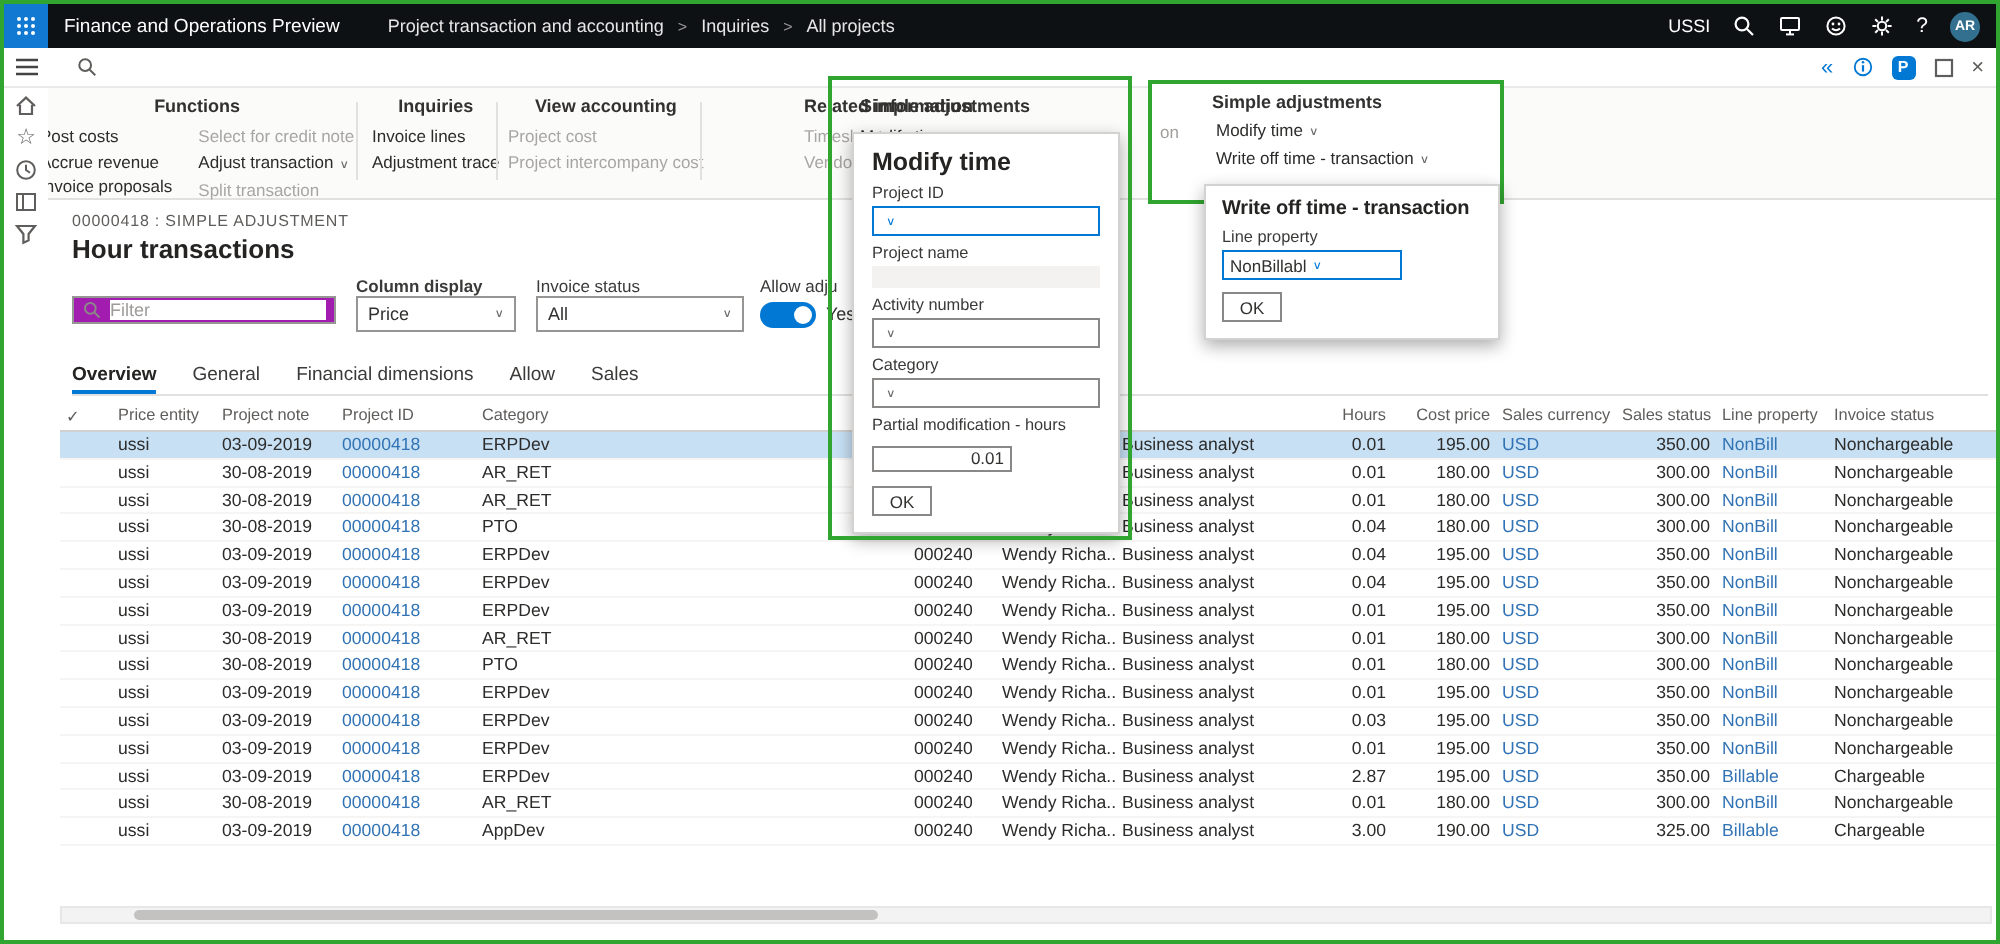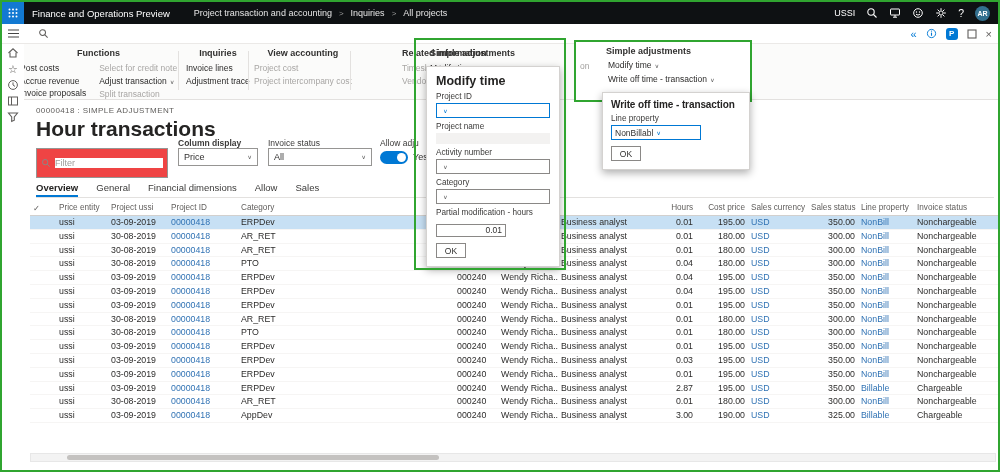--- a/index.html
+++ b/index.html
@@ -45,24 +45,24 @@
   .ritem { font-size: 8.5px; color: #2d2c2b; white-space: nowrap; line-height: 12.5px; cursor: pointer; }
   .ritem.disabled { color: #a8a6a4; cursor: default; }
   .caret { font-size: 6.5px; margin-left: 3px; color: #666; display: inline-block; transform: scaleY(.85); }
   .rsep { position: absolute; top: 7px; bottom: 9px; width: 1px; background: #e3e1df; }
   
   .leftstrip { position: absolute; left: 0; top: 42px; width: 22px; bottom: 0; background: #fff;
     display: flex; flex-direction: column; align-items: center; padding-top: 3px; gap: 4px; }
   .ls-icon { height: 12px; display: flex; align-items: center; justify-content: center; color: #605e5c; font-size: 11px; line-height: 12px; cursor: pointer; }
   
   .record-header { position: absolute; left: 34px; top: 104px; font-size: 8px; letter-spacing: .4px; color: #5f5d5b; }
-  .page-title { position: absolute; left: 34px; top: 115px; font-size: 21px; font-weight: 600; color: #252423; }
-  
-  .quickfilter { position: absolute; left: 34px; top: 146px; width: 132px; height: 30px;
-    border: 1px solid #969593; display: flex; align-items: center; background: #ef4444; padding: 0 4px; justify-content: center; }
+  .page-title { position: absolute; left: 34px; top: 115px; font-size: 13px; font-weight: 600; color: #252423; }
+  
+  .quickfilter { position: absolute; left: 34px; top: 146px; width: 132px; height: 14px;
+    border: 1px solid #969593; display: flex; align-items: center; background: #a21caf; padding: 0 4px; justify-content: center; }
   .quickfilter input { border: none; outline: none; font-size: 9px; width: 100%; color: #323130; font-family: inherit; }
   .quickfilter input::placeholder { color: #9e9c9a; }
   .dd-label { position: absolute; font-size: 8.5px; color: #3b3a39; }
   .dropdown { position: absolute; height: 18px; border: 1px solid #969593; background: #fff; display: flex;
     align-items: center; font-size: 9px; color: #323130; padding: 0 5px; cursor: pointer; }
   .dropdown .caret { margin-left: auto; }
   .toggle { position: absolute; left: 378px; top: 149px; width: 28px; height: 13px; border-radius: 7px; background: #8a8886; cursor: pointer; }
   .toggle.on { background: var(--accent, #0078d4); }
   .toggle .knob { position: absolute; right: 2px; top: 2px; width: 9px; height: 9px; border-radius: 50%; background: #fff; }
   .toggle-value { position: absolute; left: 411px; top: 150px; font-size: 9px; color: #323130; }
@@ -317,21 +317,21 @@
       <div class="vtab">General</div>
       <div class="vtab">Financial dimensions</div>
       <div class="vtab">Allow</div>
       <div class="vtab">Sales</div>
     </div>
 
   <div id="grid">
       <div class="g-head">
         <div class="cell" style="width: 26px;">✓</div>
         <div class="cell" style="width: 52px;">Price entity</div>
-        <div class="cell" style="width: 60px;">Project ussi</div>
+        <div class="cell" style="width: 60px;">Project note</div>
         <div class="cell" style="width: 70px;">Project ID</div>
         <div class="cell" style="width: 66px;">Category</div>
         <div class="cell" style="width: 150px;"></div>
         <div class="cell" style="width: 44px;"></div>
         <div class="cell" style="width: 60px;"></div>
         <div class="cell" style="width: 92px;"></div>
         <div class="cell right" style="width: 46px;">Hours</div>
         <div class="cell right" style="width: 52px;">Cost price</div>
         <div class="cell" style="width: 60px;">Sales currency</div>
         <div class="cell right" style="width: 50px;">Sales status</div>

